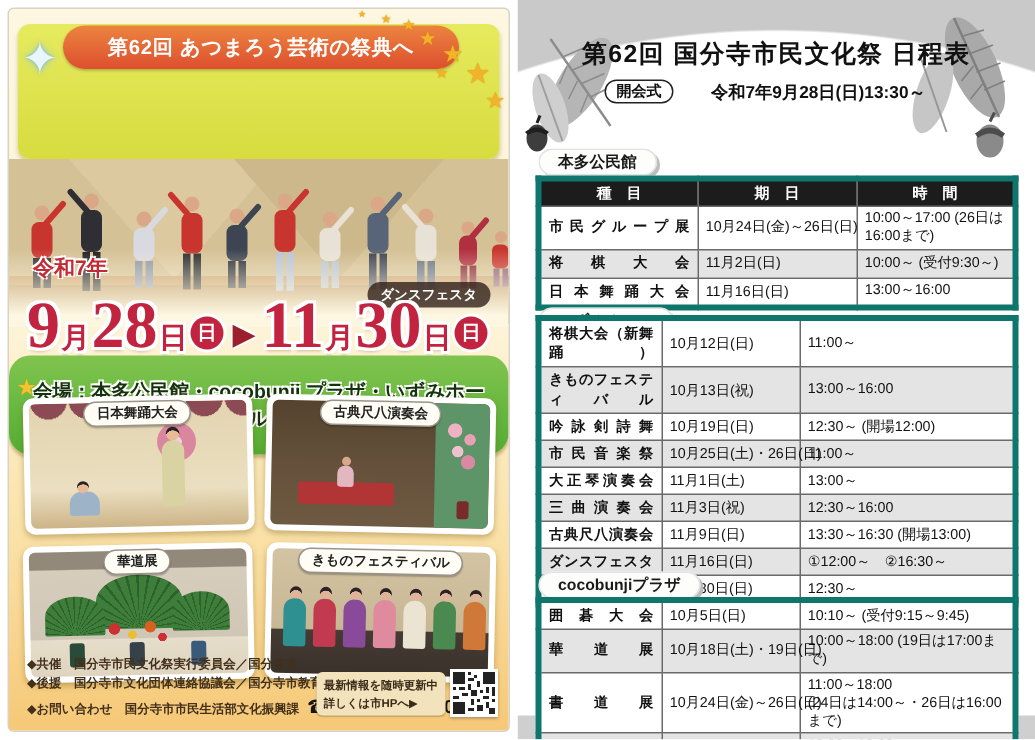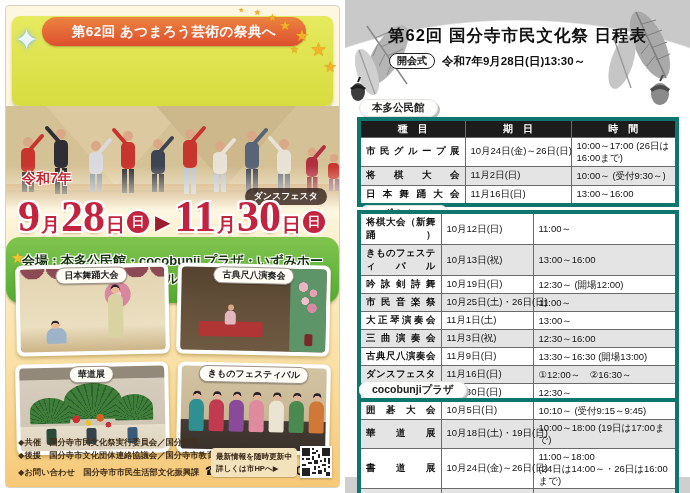--- a/index.html
+++ b/index.html
@@ -115,21 +115,21 @@
   .schedule { position:absolute; left:345px; top:0; width:345px; height:493px; background:#fff; overflow:hidden; }
   .arch-top { position:absolute; top:0; left:0; right:0; height:150px;
     background:radial-gradient(180% 270% at 50% 175%, #ffffff 59.6%, #c9c9c9 60%); }
   .arch-bottom { position:absolute; bottom:0; left:0; right:0; height:16px;
     background:radial-gradient(190% 900% at 50% -660%, #ffffff 59.6%, #cfcfcf 60%); }
   .leaves { position:absolute; top:0; }
   .leaves-left { left:0; } .leaves-right { right:0; }
 
   .sched-title { position:absolute; top:25px; left:0; right:0; text-align:center; font-size:16.5px; font-weight:900;
     color:#111; letter-spacing:1px; }
-  .info-line { position:absolute; left:44px; display:flex; align-items:center; gap:7px; }
+  .info-line { position:absolute; left:58px; display:flex; align-items:center; gap:25px; }
   .il-1 { top:53px; } .il-2 { top:74px; }
   .info-badge { border:1.5px solid #222; border-radius:8px; padding:0px 7px; font-size:10px; font-weight:bold;
     color:#111; background:#fff; white-space:nowrap; }
   .info-text { font-size:11.5px; font-weight:bold; color:#111; white-space:nowrap; }
 
   .section-badge { position:absolute; left:14px; background:#fdfdfb; border-radius:14px; padding:2px 13px;
     font-size:10.5px; font-weight:bold; color:#1a1a1a; box-shadow:2px 2px 0 #bdbdbd, 0 0 0 1px #e2e2e2 inset; }
   .sb-1 { top:99px; } .sb-2 { top:193px;margin-top:12px; } .sb-3 { top:381px; }
 
   table.sched { position:absolute; left:12px; width:322px; border-collapse:collapse; background:#fff;

